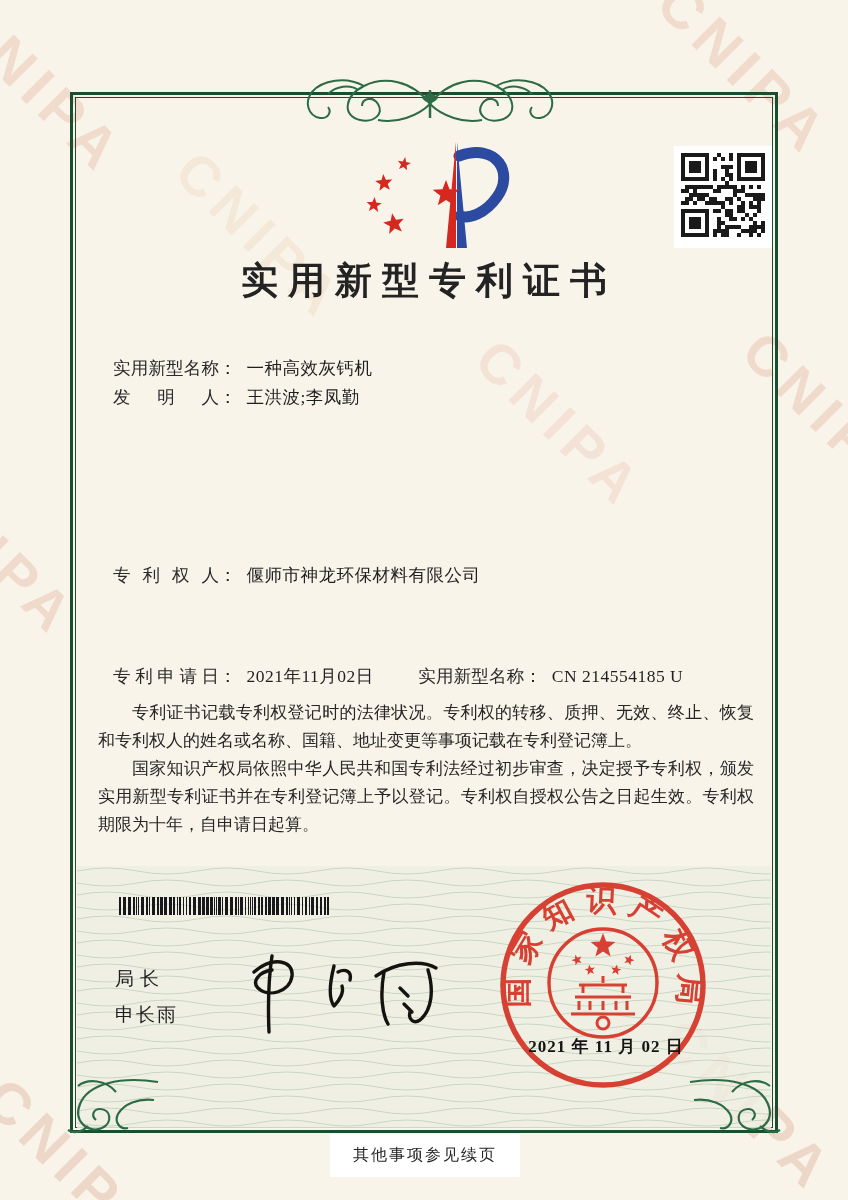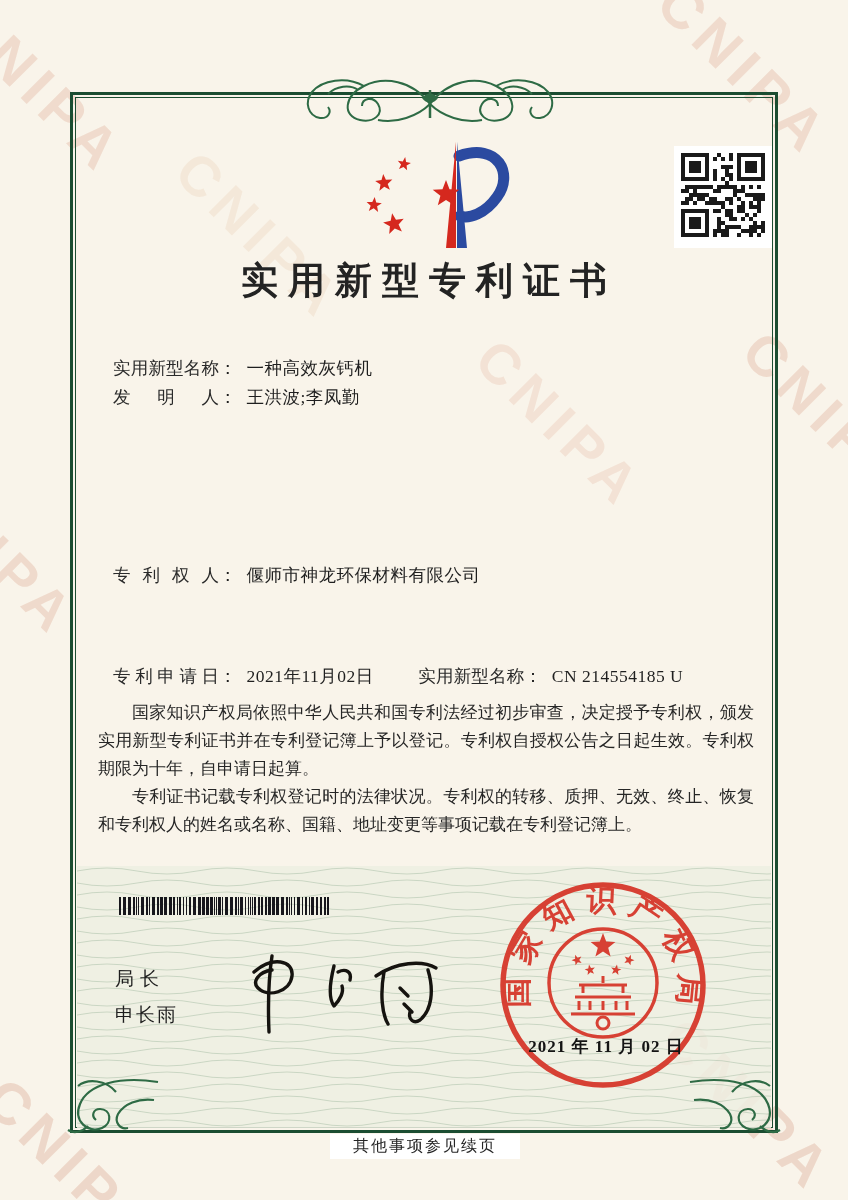--- a/index.html
+++ b/index.html
@@ -51,21 +51,21 @@
   #barcode .b { display:inline-block; height:18px; background:#17171c; }
   #signer-title { left:115px; top:966px; font-size:19px; letter-spacing:6px; color:#1e1e1e; }
   #signer-name  { left:115px; top:1002px; font-size:19px; letter-spacing:2px; color:#1e1e1e; }
   #sig { left:238px; top:942px; }
   #seal { left:498px; top:880px; }
   #seal-date { left:520px; top:1035px; width:172px; text-align:center;
     font-size:17px; letter-spacing:1px; color:#141414; font-weight:bold; }
   #page-no { left:70px; top:1095px; width:708px; text-align:center;
     font-size:15px; letter-spacing:3px; color:#333; }
   #cont-note {
-    left:330px; top:1134px; width:190px; background:#ffffff; padding:2px 0;
+    left:330px; top:1134px; width:190px; background:#ffffff; padding:11px 0;
     text-align:center; font-size:16px; letter-spacing:2px; color:#262626; z-index:5;
   }
 </style>
 </head>
 <body>
 
 <div id="page">
 
   <span class="wm" style="left:-18px;top:-10px;font-size:58px;color:#eed6c7;opacity:.8;">CNIPA</span>
   <span class="wm" style="left:688px;top:-28px;font-size:58px;color:#eed6c7;opacity:.8;">CNIPA</span>
@@ -302,22 +302,22 @@
   </div>
   <div class="ct frow" style="top:563px;">
     <span class="flabel">专利权人</span><span class="colon">：</span><span class="fvalue">偃师市神龙环保材料有限公司</span>
   </div>
   <div class="ct frow" style="top:664px;">
     <span class="flabel">专利申请日</span><span class="colon">：</span><span class="fvalue">2021年11月02日</span><span class="pair2"></span>
     <span class="flabel">实用新型名称</span><span class="colon">：</span><span class="fvalue">CN 214554185 U</span>
   </div>
 
   <div class="ct" id="paras">
+    <p>专利证书记载专利权登记时的法律状况。专利权的转移、质押、无效、终止、恢复和专利权人的姓名或名称、国籍、地址变更等事项记载在专利登记簿上。</p>
     <p>国家知识产权局依照中华人民共和国专利法经过初步审查，决定授予专利权，颁发实用新型专利证书并在专利登记簿上予以登记。专利权自授权公告之日起生效。专利权期限为十年，自申请日起算。</p>
-    <p>专利证书记载专利权登记时的法律状况。专利权的转移、质押、无效、终止、恢复和专利权人的姓名或名称、国籍、地址变更等事项记载在专利登记簿上。</p>
   </div>
 
   <div class="ct" id="barcode"><div class="b" style="width: 2px; margin-right: 2px;"></div><div class="b" style="width: 3px; margin-right: 2px;"></div><div class="b" style="width: 3px; margin-right: 2px;"></div><div class="b" style="width: 2px; margin-right: 1px;"></div><div class="b" style="width: 1px; margin-right: 1px;"></div><div class="b" style="width: 1px; margin-right: 2px;"></div><div class="b" style="width: 3px; margin-right: 2px;"></div><div class="b" style="width: 2px; margin-right: 1px;"></div><div class="b" style="width: 1px; margin-right: 2px;"></div><div class="b" style="width: 3px; margin-right: 2px;"></div><div class="b" style="width: 2px; margin-right: 1px;"></div><div class="b" style="width: 3px; margin-right: 1px;"></div><div class="b" style="width: 3px; margin-right: 2px;"></div><div class="b" style="width: 3px; margin-right: 1px;"></div><div class="b" style="width: 2px; margin-right: 2px;"></div><div class="b" style="width: 1px; margin-right: 1px;"></div><div class="b" style="width: 2px; margin-right: 2px;"></div><div class="b" style="width: 1px; margin-right: 2px;"></div><div class="b" style="width: 1px; margin-right: 2px;"></div><div class="b" style="width: 2px; margin-right: 2px;"></div><div class="b" style="width: 3px; margin-right: 2px;"></div><div class="b" style="width: 3px; margin-right: 1px;"></div><div class="b" style="width: 3px; margin-right: 1px;"></div><div class="b" style="width: 3px; margin-right: 1px;"></div><div class="b" style="width: 3px; margin-right: 1px;"></div><div class="b" style="width: 1px; margin-right: 1px;"></div><div class="b" style="width: 1px; margin-right: 1px;"></div><div class="b" style="width: 3px; margin-right: 1px;"></div><div class="b" style="width: 1px; margin-right: 2px;"></div><div class="b" style="width: 3px; margin-right: 2px;"></div><div class="b" style="width: 3px; margin-right: 2px;"></div><div class="b" style="width: 2px; margin-right: 1px;"></div><div class="b" style="width: 1px; margin-right: 1px;"></div><div class="b" style="width: 3px; margin-right: 2px;"></div><div class="b" style="width: 1px; margin-right: 2px;"></div><div class="b" style="width: 1px; margin-right: 1px;"></div><div class="b" style="width: 1px; margin-right: 1px;"></div><div class="b" style="width: 1px; margin-right: 1px;"></div><div class="b" style="width: 2px; margin-right: 2px;"></div><div class="b" style="width: 2px; margin-right: 1px;"></div><div class="b" style="width: 2px; margin-right: 2px;"></div><div class="b" style="width: 2px; margin-right: 1px;"></div><div class="b" style="width: 3px; margin-right: 1px;"></div><div class="b" style="width: 3px; margin-right: 1px;"></div><div class="b" style="width: 3px; margin-right: 2px;"></div><div class="b" style="width: 3px; margin-right: 2px;"></div><div class="b" style="width: 2px; margin-right: 1px;"></div><div class="b" style="width: 1px; margin-right: 1px;"></div><div class="b" style="width: 1px; margin-right: 2px;"></div><div class="b" style="width: 1px; margin-right: 2px;"></div><div class="b" style="width: 3px; margin-right: 2px;"></div><div class="b" style="width: 1px; margin-right: 2px;"></div><div class="b" style="width: 2px; margin-right: 2px;"></div><div class="b" style="width: 1px; margin-right: 1px;"></div><div class="b" style="width: 3px; margin-right: 2px;"></div><div class="b" style="width: 2px; margin-right: 2px;"></div><div class="b" style="width: 2px; margin-right: 2px;"></div><div class="b" style="width: 2px; margin-right: 1px;"></div><div class="b" style="width: 2px; margin-right: 1px;"></div></div>
 
   <div class="ct" id="signer-title">局长</div>
   <div class="ct" id="signer-name">申长雨</div>
   <svg class="ct" id="sig" width="212" height="96" viewBox="0 0 212 96">
     <g stroke="#15130f" stroke-width="3.4" fill="none" stroke-linecap="round" stroke-linejoin="round">
       <path d="M34,14 C30,40 30,66 31,90"></path>
       <path d="M16,30 C34,14 56,18 54,34 C52,50 30,56 20,46 C14,40 20,30 34,28"></path>

